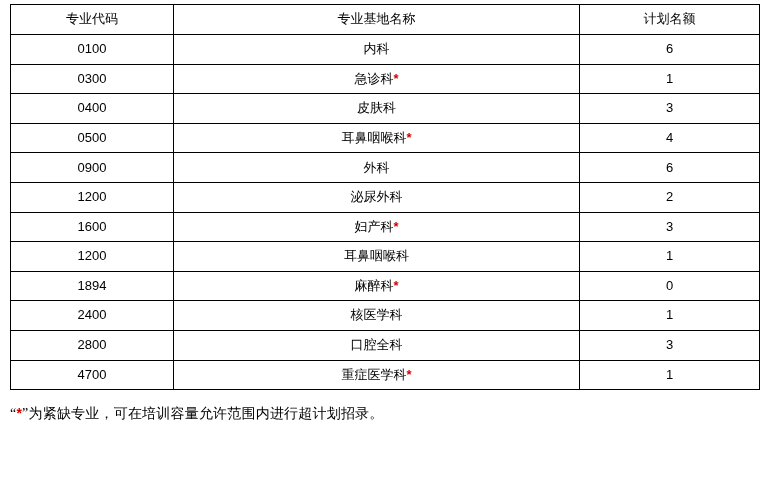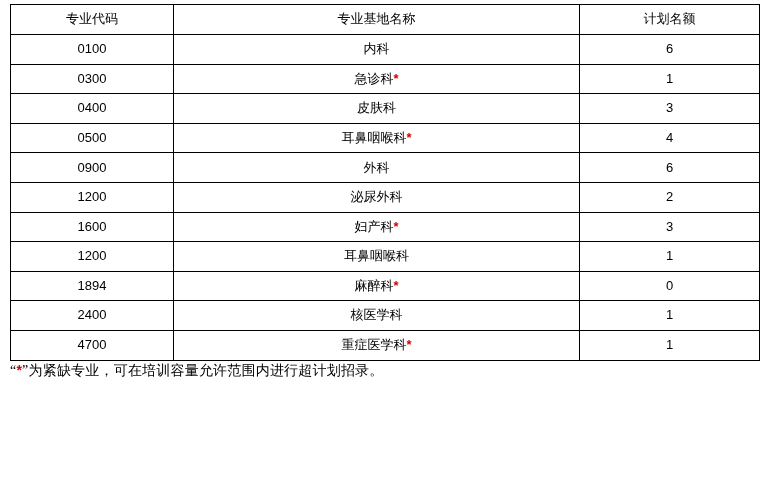--- a/index.html
+++ b/index.html
@@ -54,20 +54,21 @@
     font-size: 13px;
   }
   .cell-quota {
     font-size: 12.5px;
   }
   .star {
     color: #d00000;
     font-weight: bold;
   }
   .footnote {
+    margin-top: 14px;
     font-size: 14px;
     line-height: 1.4;
     letter-spacing: 0.2px;
     font-family: "Liberation Serif", serif;
   }
   .footnote .star {
     font-family: "Liberation Sans", sans-serif;
   }
 </style>
 </head>
@@ -132,20 +133,25 @@
           <td class="cell-code">1894</td>
           <td class="cell-name"><span>麻醉科</span><span class="star">*</span></td>
           <td class="cell-quota">0</td>
         </tr>
         <tr>
           <td class="cell-code">2400</td>
           <td class="cell-name"><span>核医学科</span></td>
           <td class="cell-quota">1</td>
         </tr>
         <tr>
+          <td class="cell-code">2800</td>
+          <td class="cell-name"><span>口腔全科</span></td>
+          <td class="cell-quota">3</td>
+        </tr>
+        <tr>
           <td class="cell-code">4700</td>
           <td class="cell-name"><span>重症医学科</span><span class="star">*</span></td>
           <td class="cell-quota">1</td>
         </tr>
       </tbody>
   </table>
 
   <div class="footnote">
     <span>“</span><span class="star">*</span><span>”为紧缺专业，可在培训容量允许范围内进行超计划招录。</span>
   </div>

